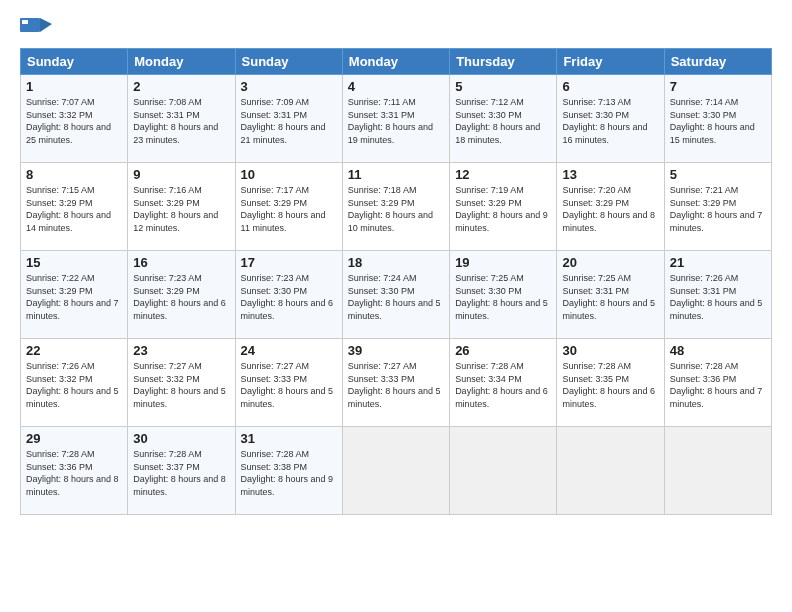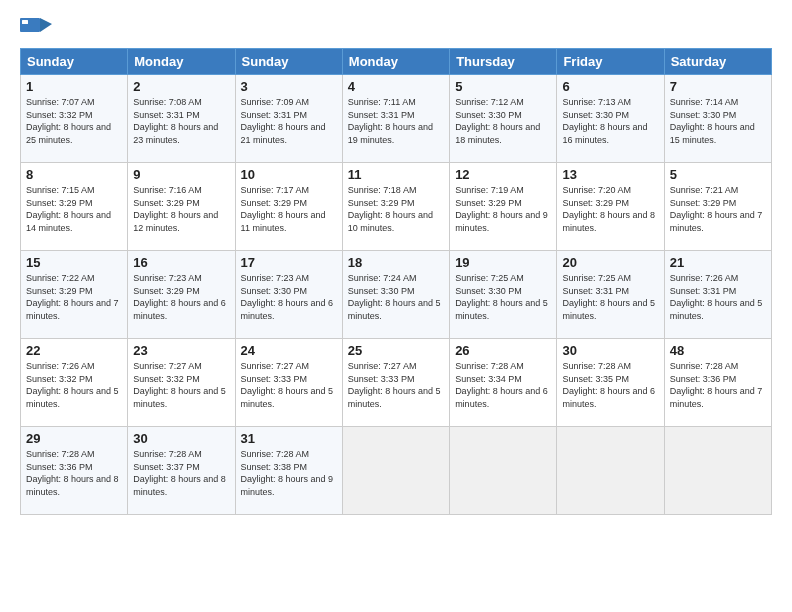--- a/index.html
+++ b/index.html
@@ -223,21 +223,21 @@
           </td>
           <td>
             <span class="day-num">23</span>
             <div class="day-info">Sunrise: 7:27 AM<br>Sunset: 3:32 PM<br>Daylight: 8 hours and 5 minutes.</div>
           </td>
           <td>
             <span class="day-num">24</span>
             <div class="day-info">Sunrise: 7:27 AM<br>Sunset: 3:33 PM<br>Daylight: 8 hours and 5 minutes.</div>
           </td>
           <td>
-            <span class="day-num">25</span>
+            <span class="day-num">39</span>
             <div class="day-info">Sunrise: 7:27 AM<br>Sunset: 3:33 PM<br>Daylight: 8 hours and 5 minutes.</div>
           </td>
           <td>
             <span class="day-num">26</span>
             <div class="day-info">Sunrise: 7:28 AM<br>Sunset: 3:34 PM<br>Daylight: 8 hours and 6 minutes.</div>
           </td>
           <td>
             <span class="day-num">30</span>
             <div class="day-info">Sunrise: 7:28 AM<br>Sunset: 3:35 PM<br>Daylight: 8 hours and 6 minutes.</div>
           </td>

